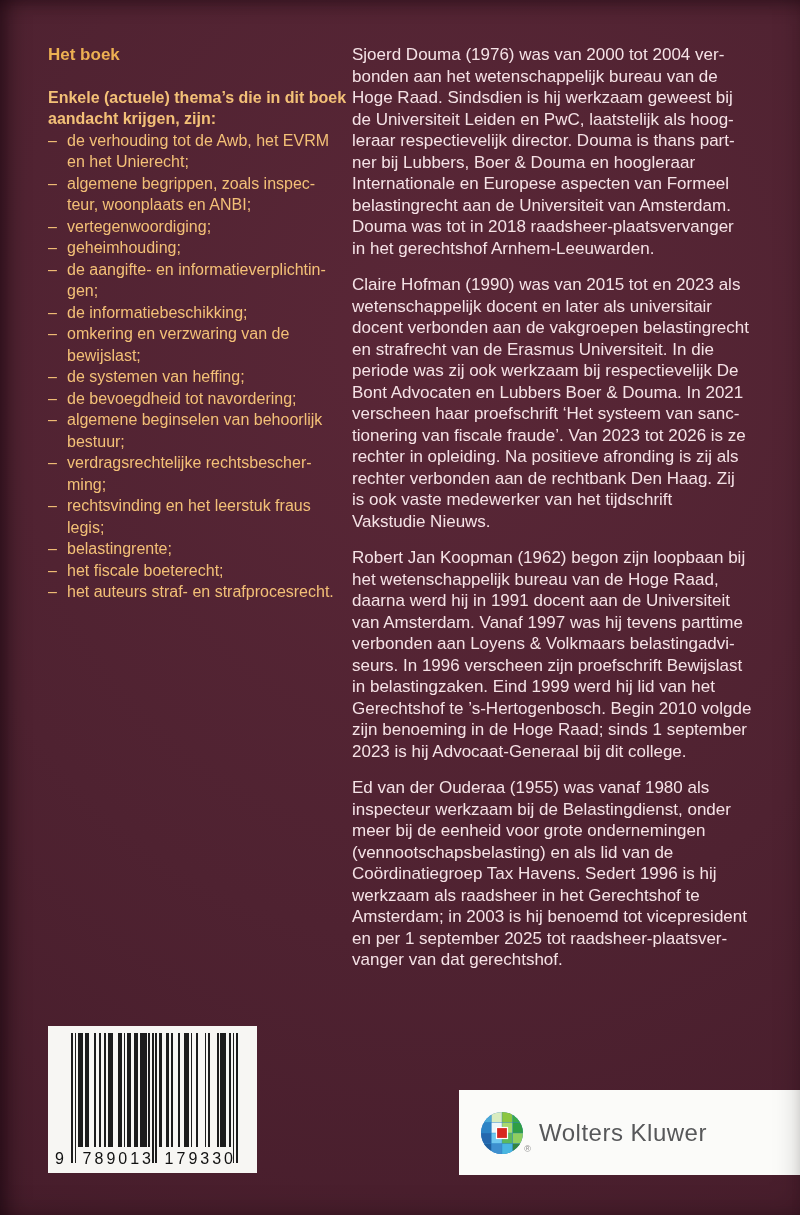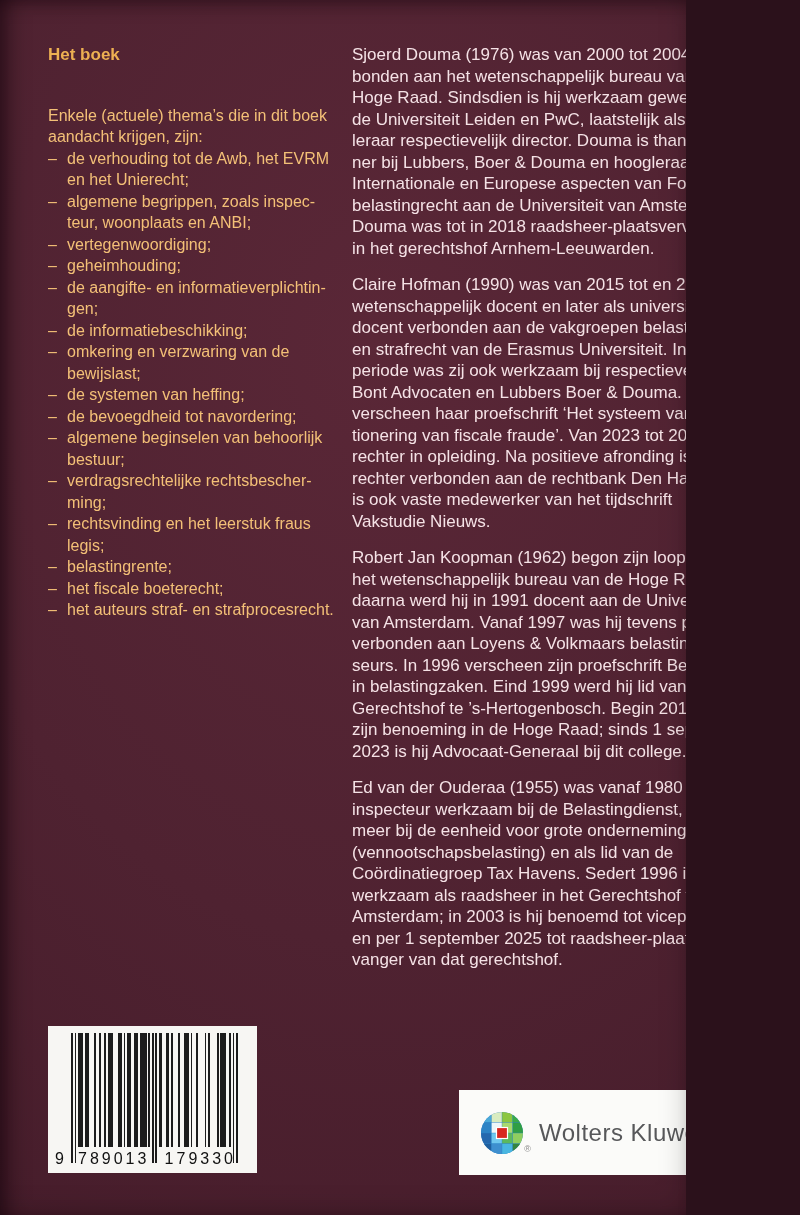--- a/index.html
+++ b/index.html
@@ -1,18 +1,18 @@
 <!DOCTYPE html>
 <html><head>
 <meta charset="utf-8">
 <style>
   html,body{margin:0;padding:0;background:#2b111b;}
   .cover{
     position:relative;
-    width:686px;height:1215px;
+    width:800px;height:1215px;
     background:radial-gradient(120% 90% at 55% 28%, #5a2737 0%, #4f2231 55%, #451c2a 100%);
     font-family:"Liberation Sans","DejaVu Sans",sans-serif;
     overflow:hidden;
   }
   .vignette{
     position:absolute;inset:0;z-index:9;pointer-events:none;
     box-shadow:
       inset 18px 0 22px -12px rgba(15,0,8,.6),
       inset 0 16px 20px -14px rgba(15,0,8,.45),
       inset -10px -12px 34px -20px rgba(15,0,8,.4);
@@ -22,37 +22,37 @@
   .col-right{left:352px;width:420px;color:#f5e2e6;}
   .col h2{
     margin:0;font-size:17px;line-height:21.5px;font-weight:700;
   }
   .col-left h2{color:#edb052;}
   .col-right h2{color:#ffffff;}
   .prose{white-space:pre-line;margin:0;}
   .col-left .prose{font-size:16px;line-height:21.5px;}
   .col-right .prose{font-size:17px;line-height:21.5px;margin-bottom:15px;}
   .col-right .prose:last-child{margin-bottom:11px;}
-  .themes-intro{margin-top:39px;}
+  .themes-intro{margin-top:21px;font-weight:bold;}
   .theme-list{margin:0;padding:0;list-style:none;font-size:16px;line-height:21.5px;}
   .theme-item{display:flex;}
   .theme-marker{flex:0 0 19px;width:19px;}
   .theme-text{white-space:pre-line;flex:1 1 auto;}
 
   
   .barcode-box{
     position:absolute;left:48px;top:1026px;width:209px;height:147px;
     background:#f7f6f3;z-index:3;
   }
   .barcode-bars{position:absolute;left:23px;top:7px;width:167px;height:130px;}
   .bc-bar{position:absolute;top:0;height:114px;background:#1c1c1c;}
   .bc-bar.guard{height:130px;}
   .bc-digits{position:absolute;left:0;bottom:5px;width:100%;height:19px;color:#111;font-size:16px;line-height:19px;}
   .bc-first{position:absolute;left:7px;}
-  .bc-g1{position:absolute;left:30px;width:76px;letter-spacing:3px;text-align:left;}
+  .bc-g1{position:absolute;left:30px;width:76px;letter-spacing:3px;text-align:right;}
   .bc-g2{position:absolute;left:112px;width:76px;letter-spacing:3px;text-align:right;}
 
   
   .publisher-box{
     position:absolute;left:459px;top:1090px;width:341px;height:85px;
     background:#fbfbf9;z-index:3;display:flex;align-items:center;
   }
   .globe-wrap{position:relative;width:42px;height:42px;margin-left:22px;flex:0 0 auto;}
   .reg-mark{position:absolute;right:-8px;bottom:0;font-size:9px;color:#8a8a8a;}
   .wordmark{margin-left:16px;font-size:24px;color:#57585a;letter-spacing:.5px;}

